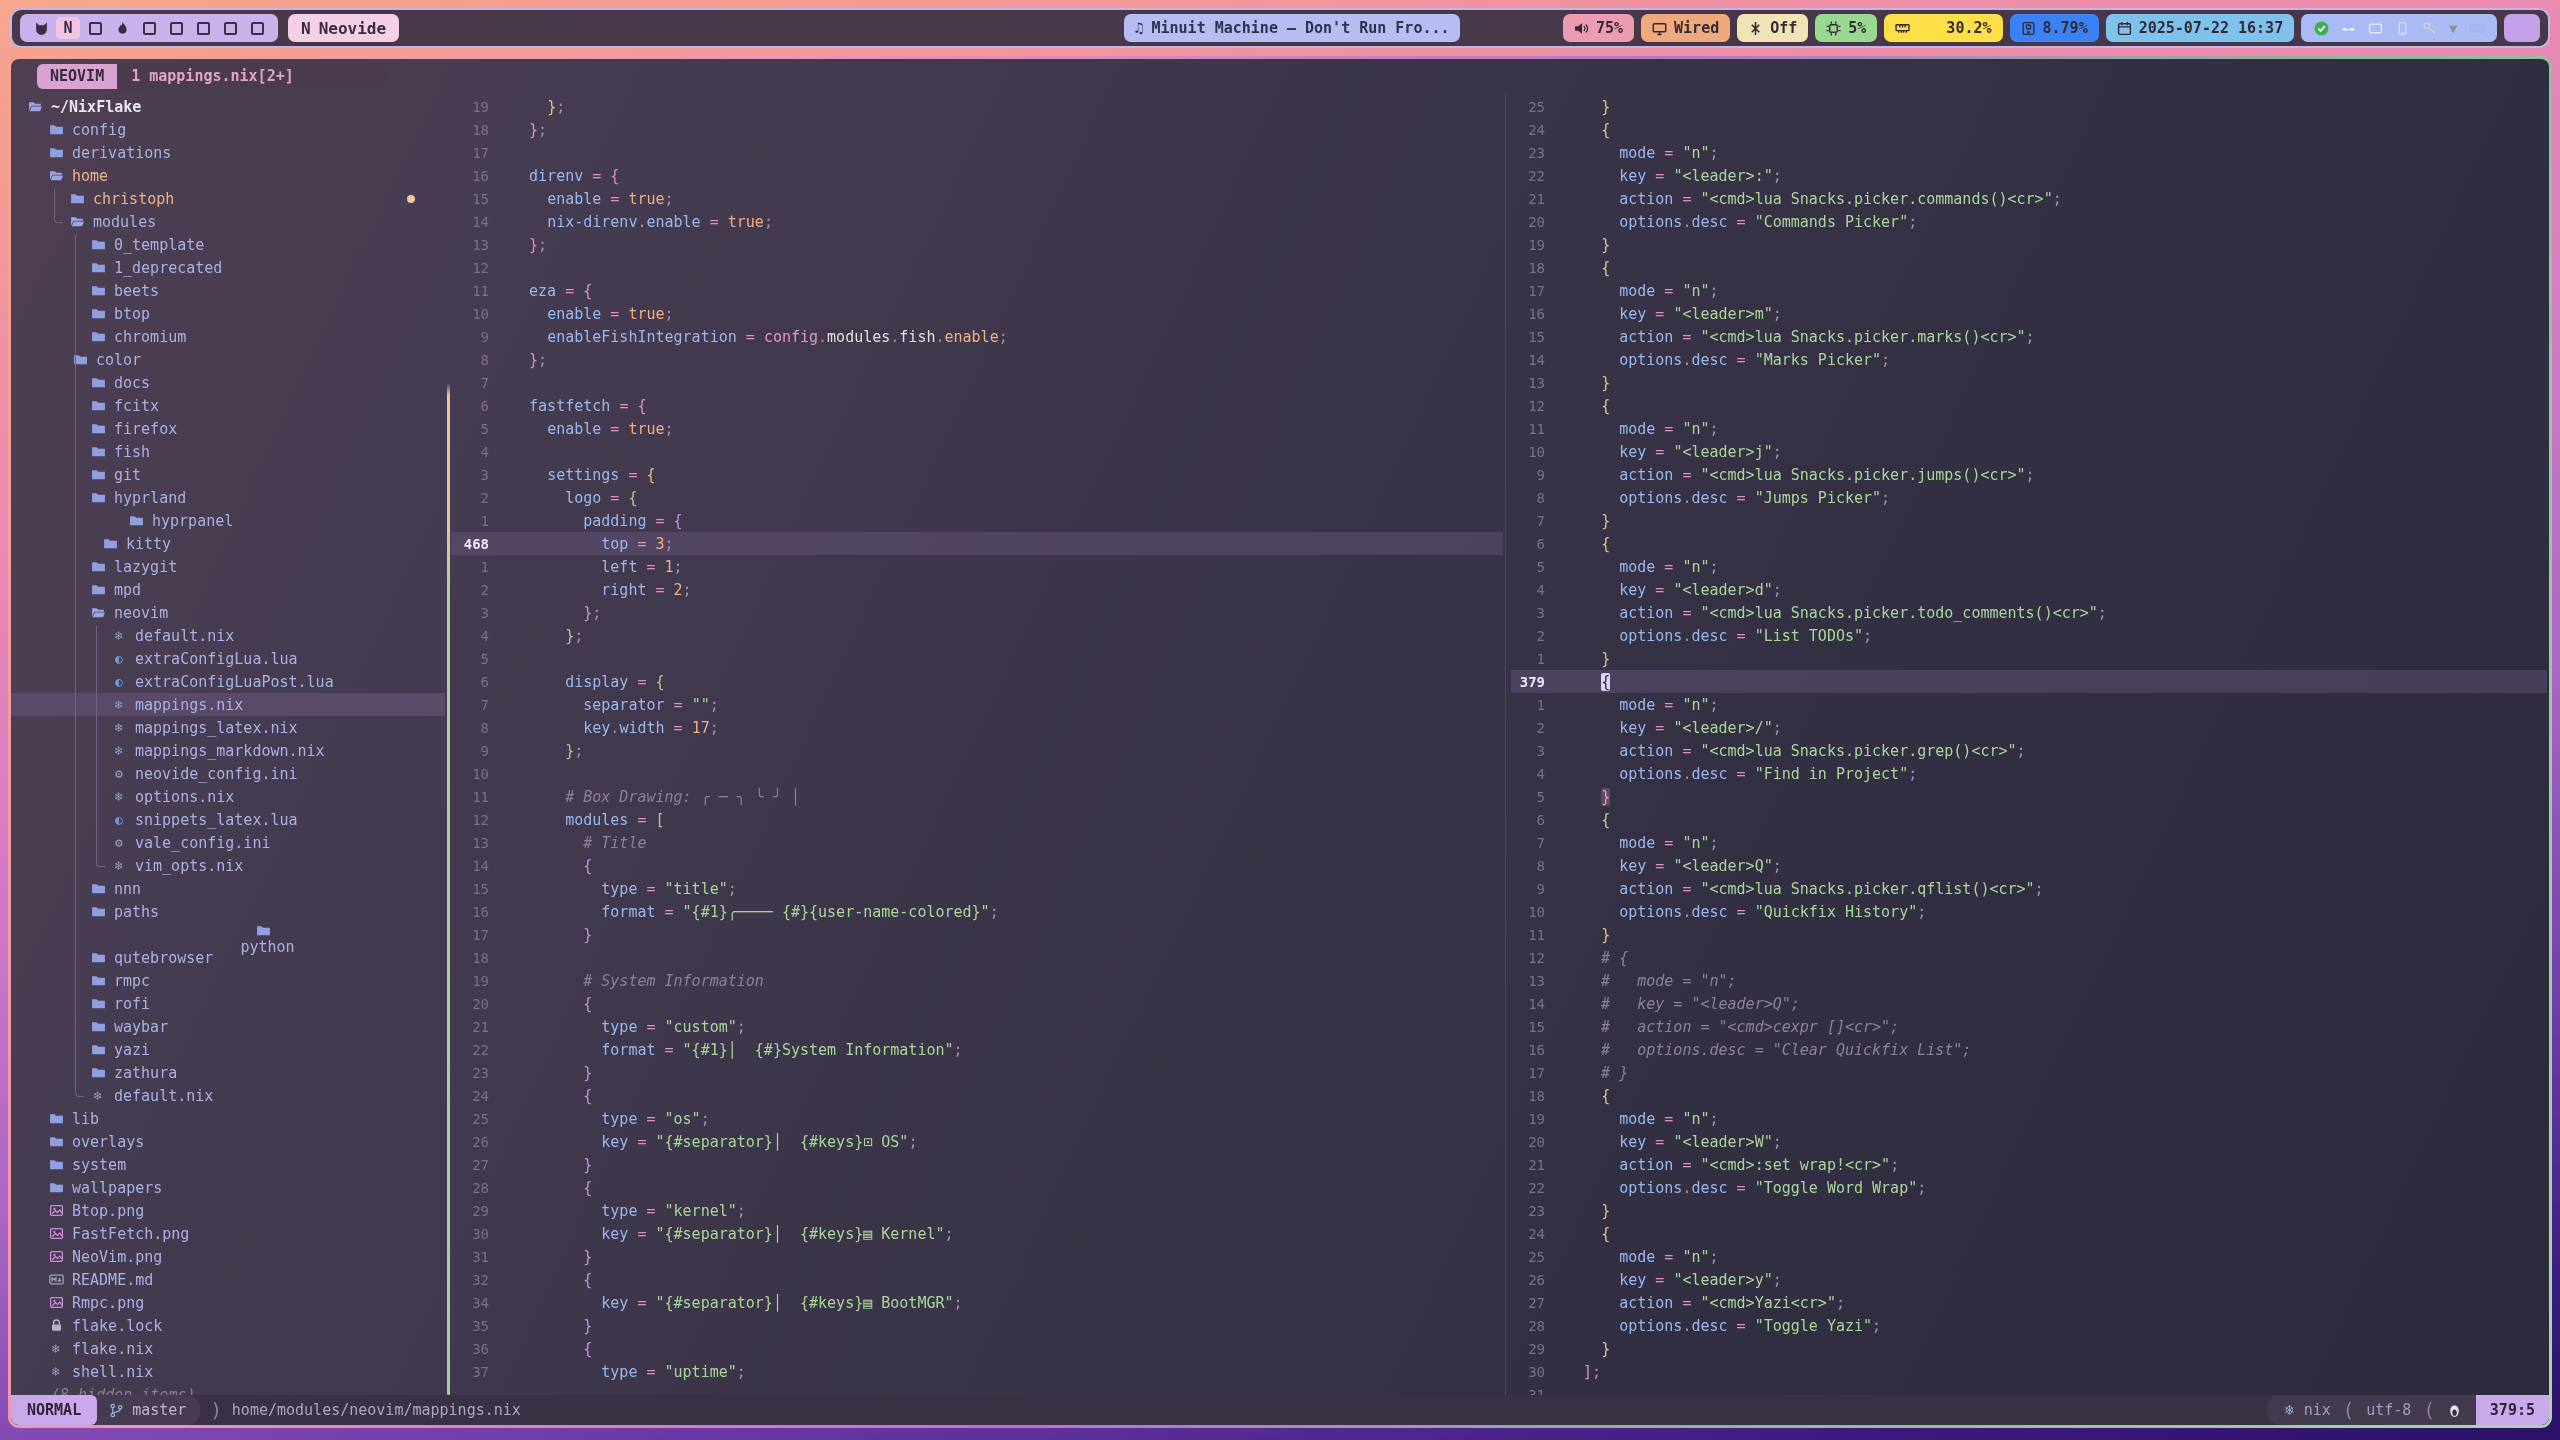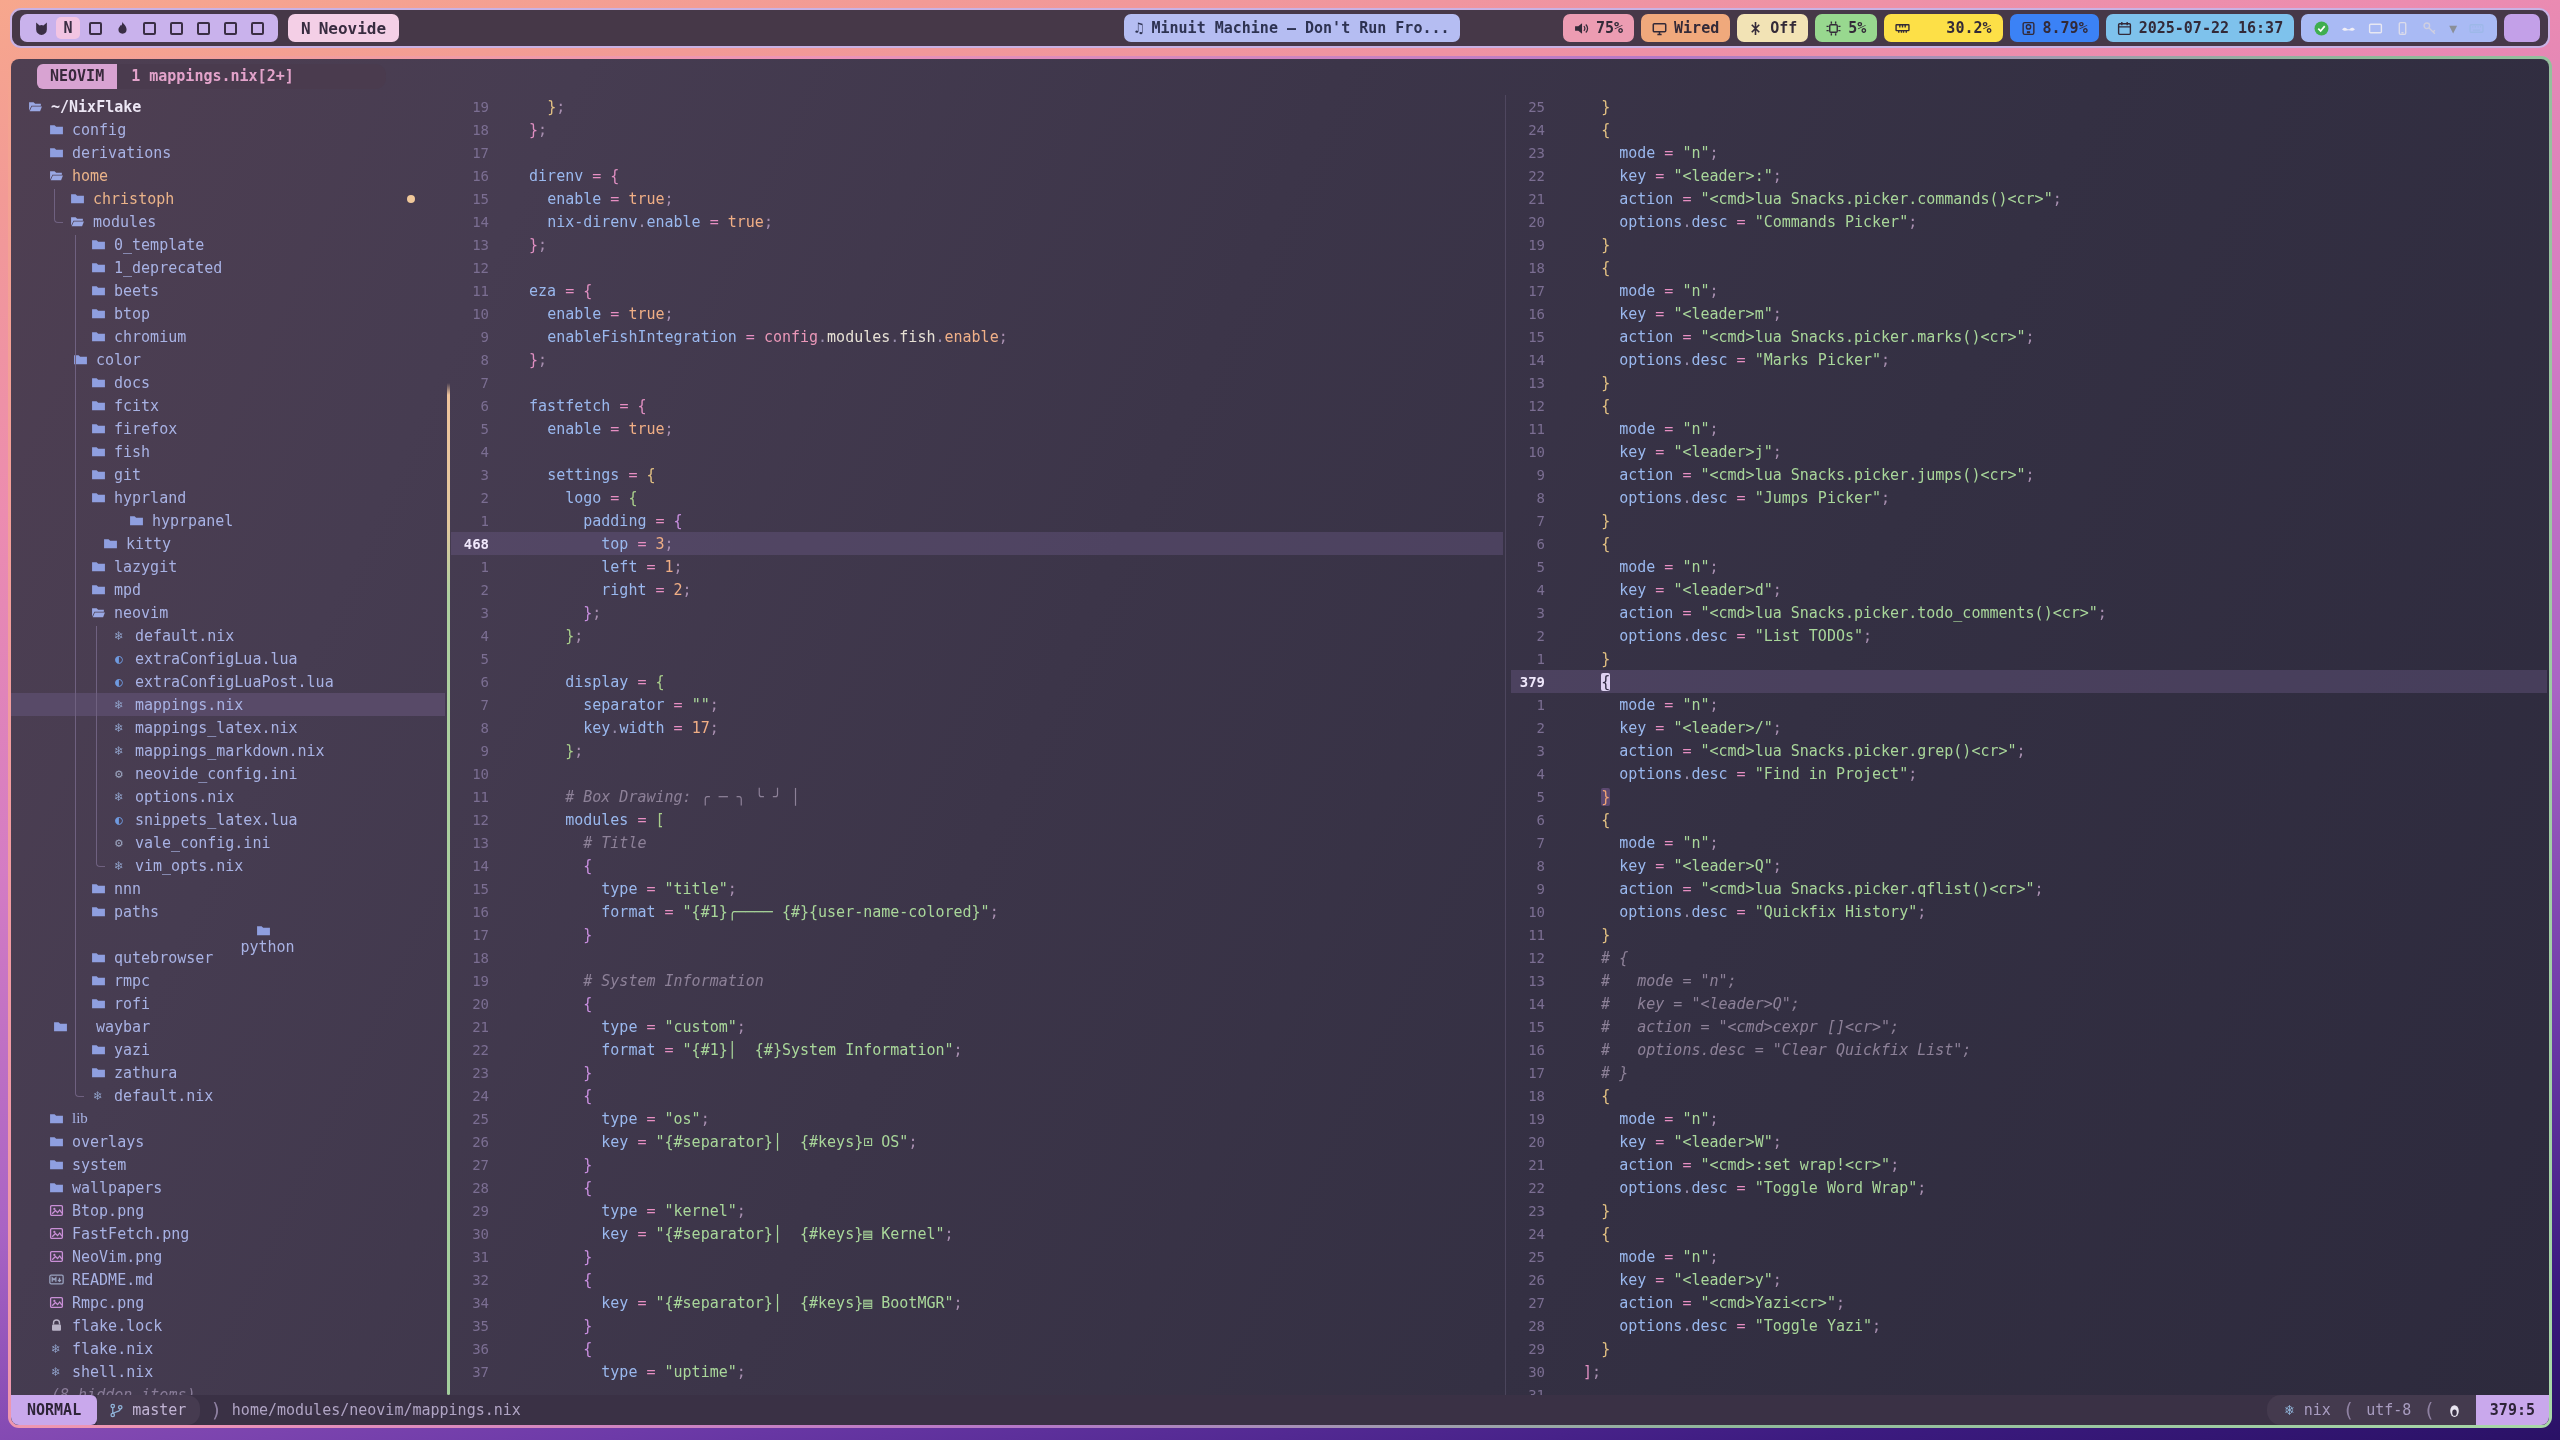--- a/index.html
+++ b/index.html
@@ -338,31 +338,31 @@
                 </svg></span><span class="tl">python</span></div>
             <div class="trow" style="padding-left: 79px;"><span class="ticon ic-folder"><svg viewBox="0 0 14 14" fill="currentColor">
                   <path d="M1 3 H5.2 L6.7 4.5 H13 V11.5 H1 Z"></path>
                 </svg></span><span class="tl">qutebrowser</span></div>
             <div class="trow" style="padding-left: 79px;"><span class="ticon ic-folder"><svg viewBox="0 0 14 14" fill="currentColor">
                   <path d="M1 3 H5.2 L6.7 4.5 H13 V11.5 H1 Z"></path>
                 </svg></span><span class="tl">rmpc</span></div>
             <div class="trow" style="padding-left: 79px;"><span class="ticon ic-folder"><svg viewBox="0 0 14 14" fill="currentColor">
                   <path d="M1 3 H5.2 L6.7 4.5 H13 V11.5 H1 Z"></path>
                 </svg></span><span class="tl">rofi</span></div>
-            <div class="trow" style="padding-left: 41px; gap: 20px;"><span class="ticon ic-folder"><svg viewBox="0 0 14 14" fill="currentColor">
+            <div class="trow" style="padding-left: 79px;"><span class="ticon ic-folder"><svg viewBox="0 0 14 14" fill="currentColor">
                   <path d="M1 3 H5.2 L6.7 4.5 H13 V11.5 H1 Z"></path>
                 </svg></span><span class="tl">waybar</span></div>
             <div class="trow" style="padding-left: 79px;"><span class="ticon ic-folder"><svg viewBox="0 0 14 14" fill="currentColor">
                   <path d="M1 3 H5.2 L6.7 4.5 H13 V11.5 H1 Z"></path>
                 </svg></span><span class="tl">yazi</span></div>
             <div class="trow" style="padding-left: 79px;"><span class="ticon ic-folder"><svg viewBox="0 0 14 14" fill="currentColor">
                   <path d="M1 3 H5.2 L6.7 4.5 H13 V11.5 H1 Z"></path>
                 </svg></span><span class="tl">zathura</span></div>
             <div class="trow" style="padding-left: 79px;"><span class="ticon ic-nix"><span>❄</span></span><span class="tl">default.nix</span></div>
-            <div class="trow" style="padding-left: 37px; font-family: Liberation Serif, serif;"><span class="ticon ic-folder"><svg viewBox="0 0 14 14" fill="currentColor">
+            <div class="trow" style="padding-left: 37px;"><span class="ticon ic-folder"><svg viewBox="0 0 14 14" fill="currentColor">
                   <path d="M1 3 H5.2 L6.7 4.5 H13 V11.5 H1 Z"></path>
                 </svg></span><span class="tl">lib</span></div>
             <div class="trow" style="padding-left: 37px;"><span class="ticon ic-folder"><svg viewBox="0 0 14 14" fill="currentColor">
                   <path d="M1 3 H5.2 L6.7 4.5 H13 V11.5 H1 Z"></path>
                 </svg></span><span class="tl">overlays</span></div>
             <div class="trow" style="padding-left: 37px;"><span class="ticon ic-folder"><svg viewBox="0 0 14 14" fill="currentColor">
                   <path d="M1 3 H5.2 L6.7 4.5 H13 V11.5 H1 Z"></path>
                 </svg></span><span class="tl">system</span></div>
             <div class="trow" style="padding-left: 37px;"><span class="ticon ic-folder"><svg viewBox="0 0 14 14" fill="currentColor">
                   <path d="M1 3 H5.2 L6.7 4.5 H13 V11.5 H1 Z"></path>

